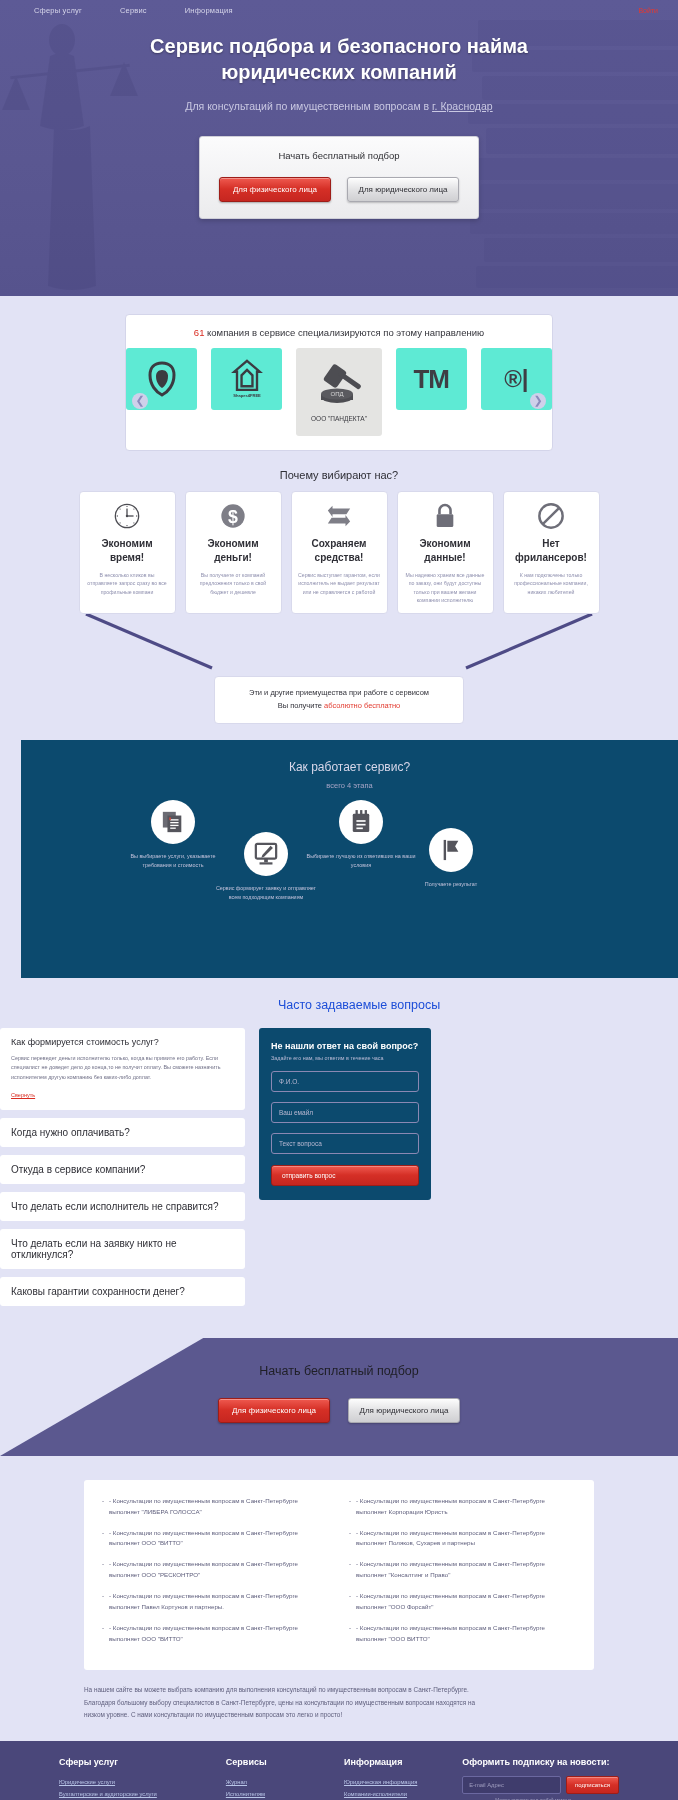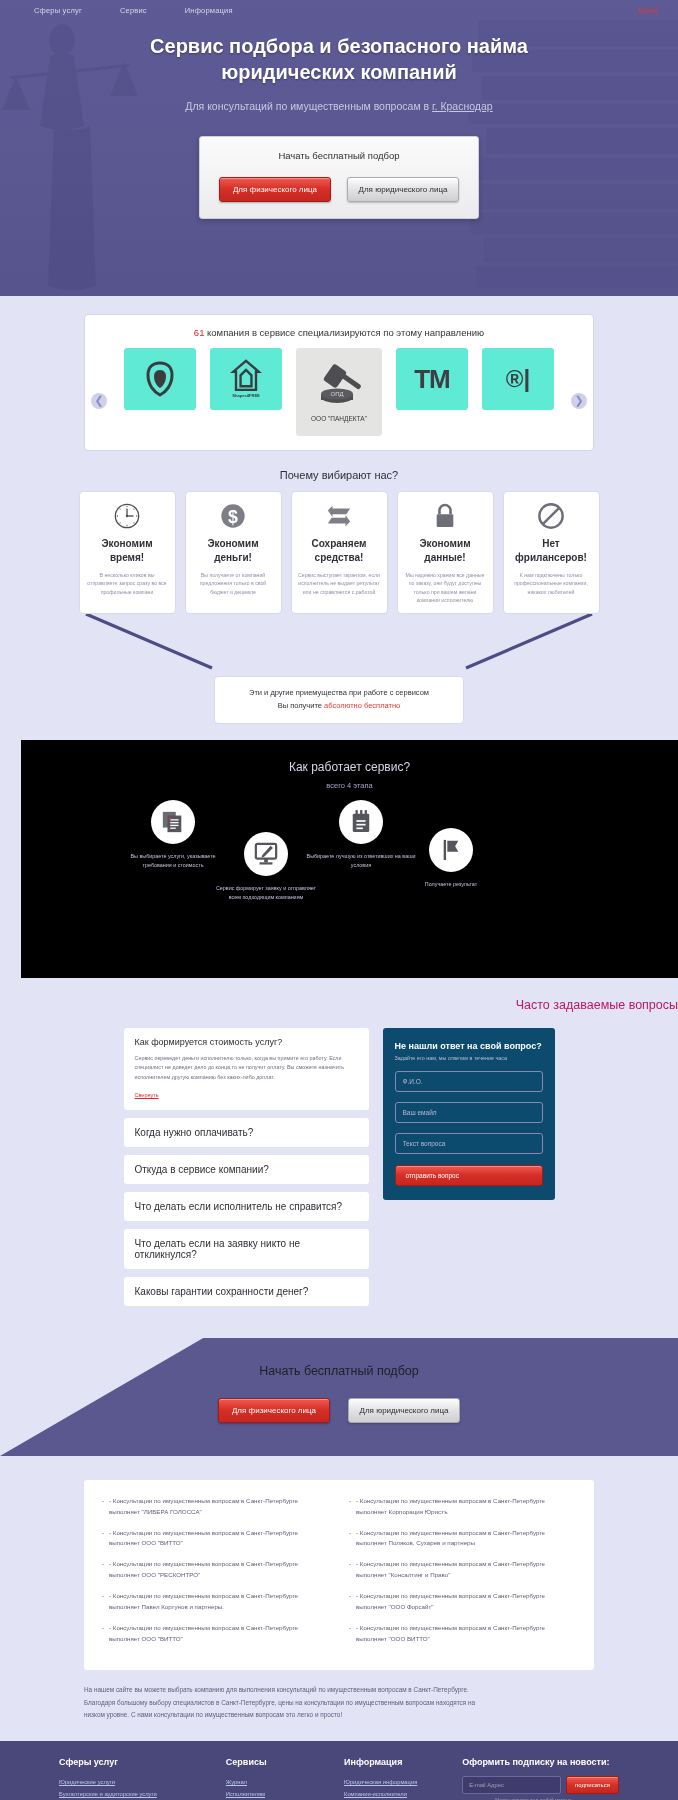--- a/index.html
+++ b/index.html
@@ -69,21 +69,21 @@
     background: linear-gradient(180deg,#fdfdfd 0%, #e2e2e4 50%, #cfcfd2 100%);
     border: 1px solid #a9a9b0; border-radius: 3px;
     color: #2d2d33; font-size: 8px; padding: 7px 0; width: 112px; text-align: center;
     box-shadow: inset 0 1px 0 rgba(255,255,255,.7), 0 1px 2px rgba(0,0,0,.22);
     cursor: pointer;
   }
   
   .carousel-wrap { padding: 18px 0 0; background: #e2e3f5; }
   .carousel {
     position: relative;
-    width: 510px; margin: 0 auto;
+    width: 428px; margin: 0 auto;
     background: #fff; border: 1px solid #d4d5ea; border-radius: 4px;
     padding: 12px 0 14px;
   }
   .carousel-title { text-align: center; font-size: 9.5px; color: #33333a; }
   .carousel-title .count { color: #d92b20; }
   .logo-row { display: flex; justify-content: center; align-items: flex-start; gap: 14px; margin-top: 10px; }
   .logo-cell {
     width: 72px; height: 62px; background: #5eead4; border-radius: 3px;
     display: flex; align-items: center; justify-content: center;
     position: relative;
@@ -118,37 +118,37 @@
   .connector svg { position: absolute; left: 0; top: 0; }
   .freebox {
     width: 250px; margin: 0 auto; background: #fff;
     border: 1px solid #d8d9ec; border-radius: 4px;
     padding: 10px 0; text-align: center; position: relative; z-index: 3;
   }
   .freebox div { font-size: 7.5px; color: #32323a; line-height: 1.7; }
   .freebox .free { color: #e23b30; }
   
   .how {
-    background: #000000; padding: 20px 0 28px; margin-top: 16px;
+    background: #0c4a6e; padding: 20px 0 28px; margin-top: 16px;
     position: relative;
     margin-left: 21px;
   }
   .how h2 { text-align: center; color: #d8d7ea; font-size: 12px; font-weight: normal; }
   .how .sub { text-align: center; color: #a7a5c6; font-size: 7.5px; margin-top: 7px; }
   .steps { position: relative; height: 150px; margin-top: 10px; }
   .step { position: absolute; width: 110px; text-align: center; }
   .step .circle {
     width: 44px; height: 44px; border-radius: 50%; background: #fff;
     margin: 0 auto; display: flex; align-items: center; justify-content: center;
   }
   .step .txt { font-size: 5.4px; color: #c4c3dc; line-height: 1.8; margin-top: 8px; }
   
   .faq { background: #e2e3f5; padding: 20px 0 24px; }
-  .faq h2 { text-align: right; font-size: 12.5px; color: #be185d; font-weight: normal; padding-left: 40px; }
-  .faq-body { display: flex; gap: 14px; justify-content: center; margin-top: 16px; align-items: flex-start; }
+  .faq h2 { text-align: center; font-size: 12.5px; color: #1d4ed8; font-weight: normal; padding-left: 40px; }
+  .faq-body { display: flex; gap: 14px; justify-content: flex-start; margin-top: 16px; align-items: flex-start; }
   .faq-list { width: 245px; }
   .faq-item {
     background: #fff; border-radius: 3px; padding: 9px 11px; margin-bottom: 8px;
     cursor: pointer;
   }
   .faq-item .q { font-size: 10px; color: #2e2e35; }
   .faq-item.open .q { font-size: 9px; }
   .faq-item .a { font-size: 5.4px; color: #6f6f86; line-height: 1.8; margin-top: 7px; }
   .faq-item .collapse { font-size: 5.5px; color: #d92b20; text-decoration: underline; margin-top: 8px; display: inline-block; cursor: pointer; }
   .ask-box {

